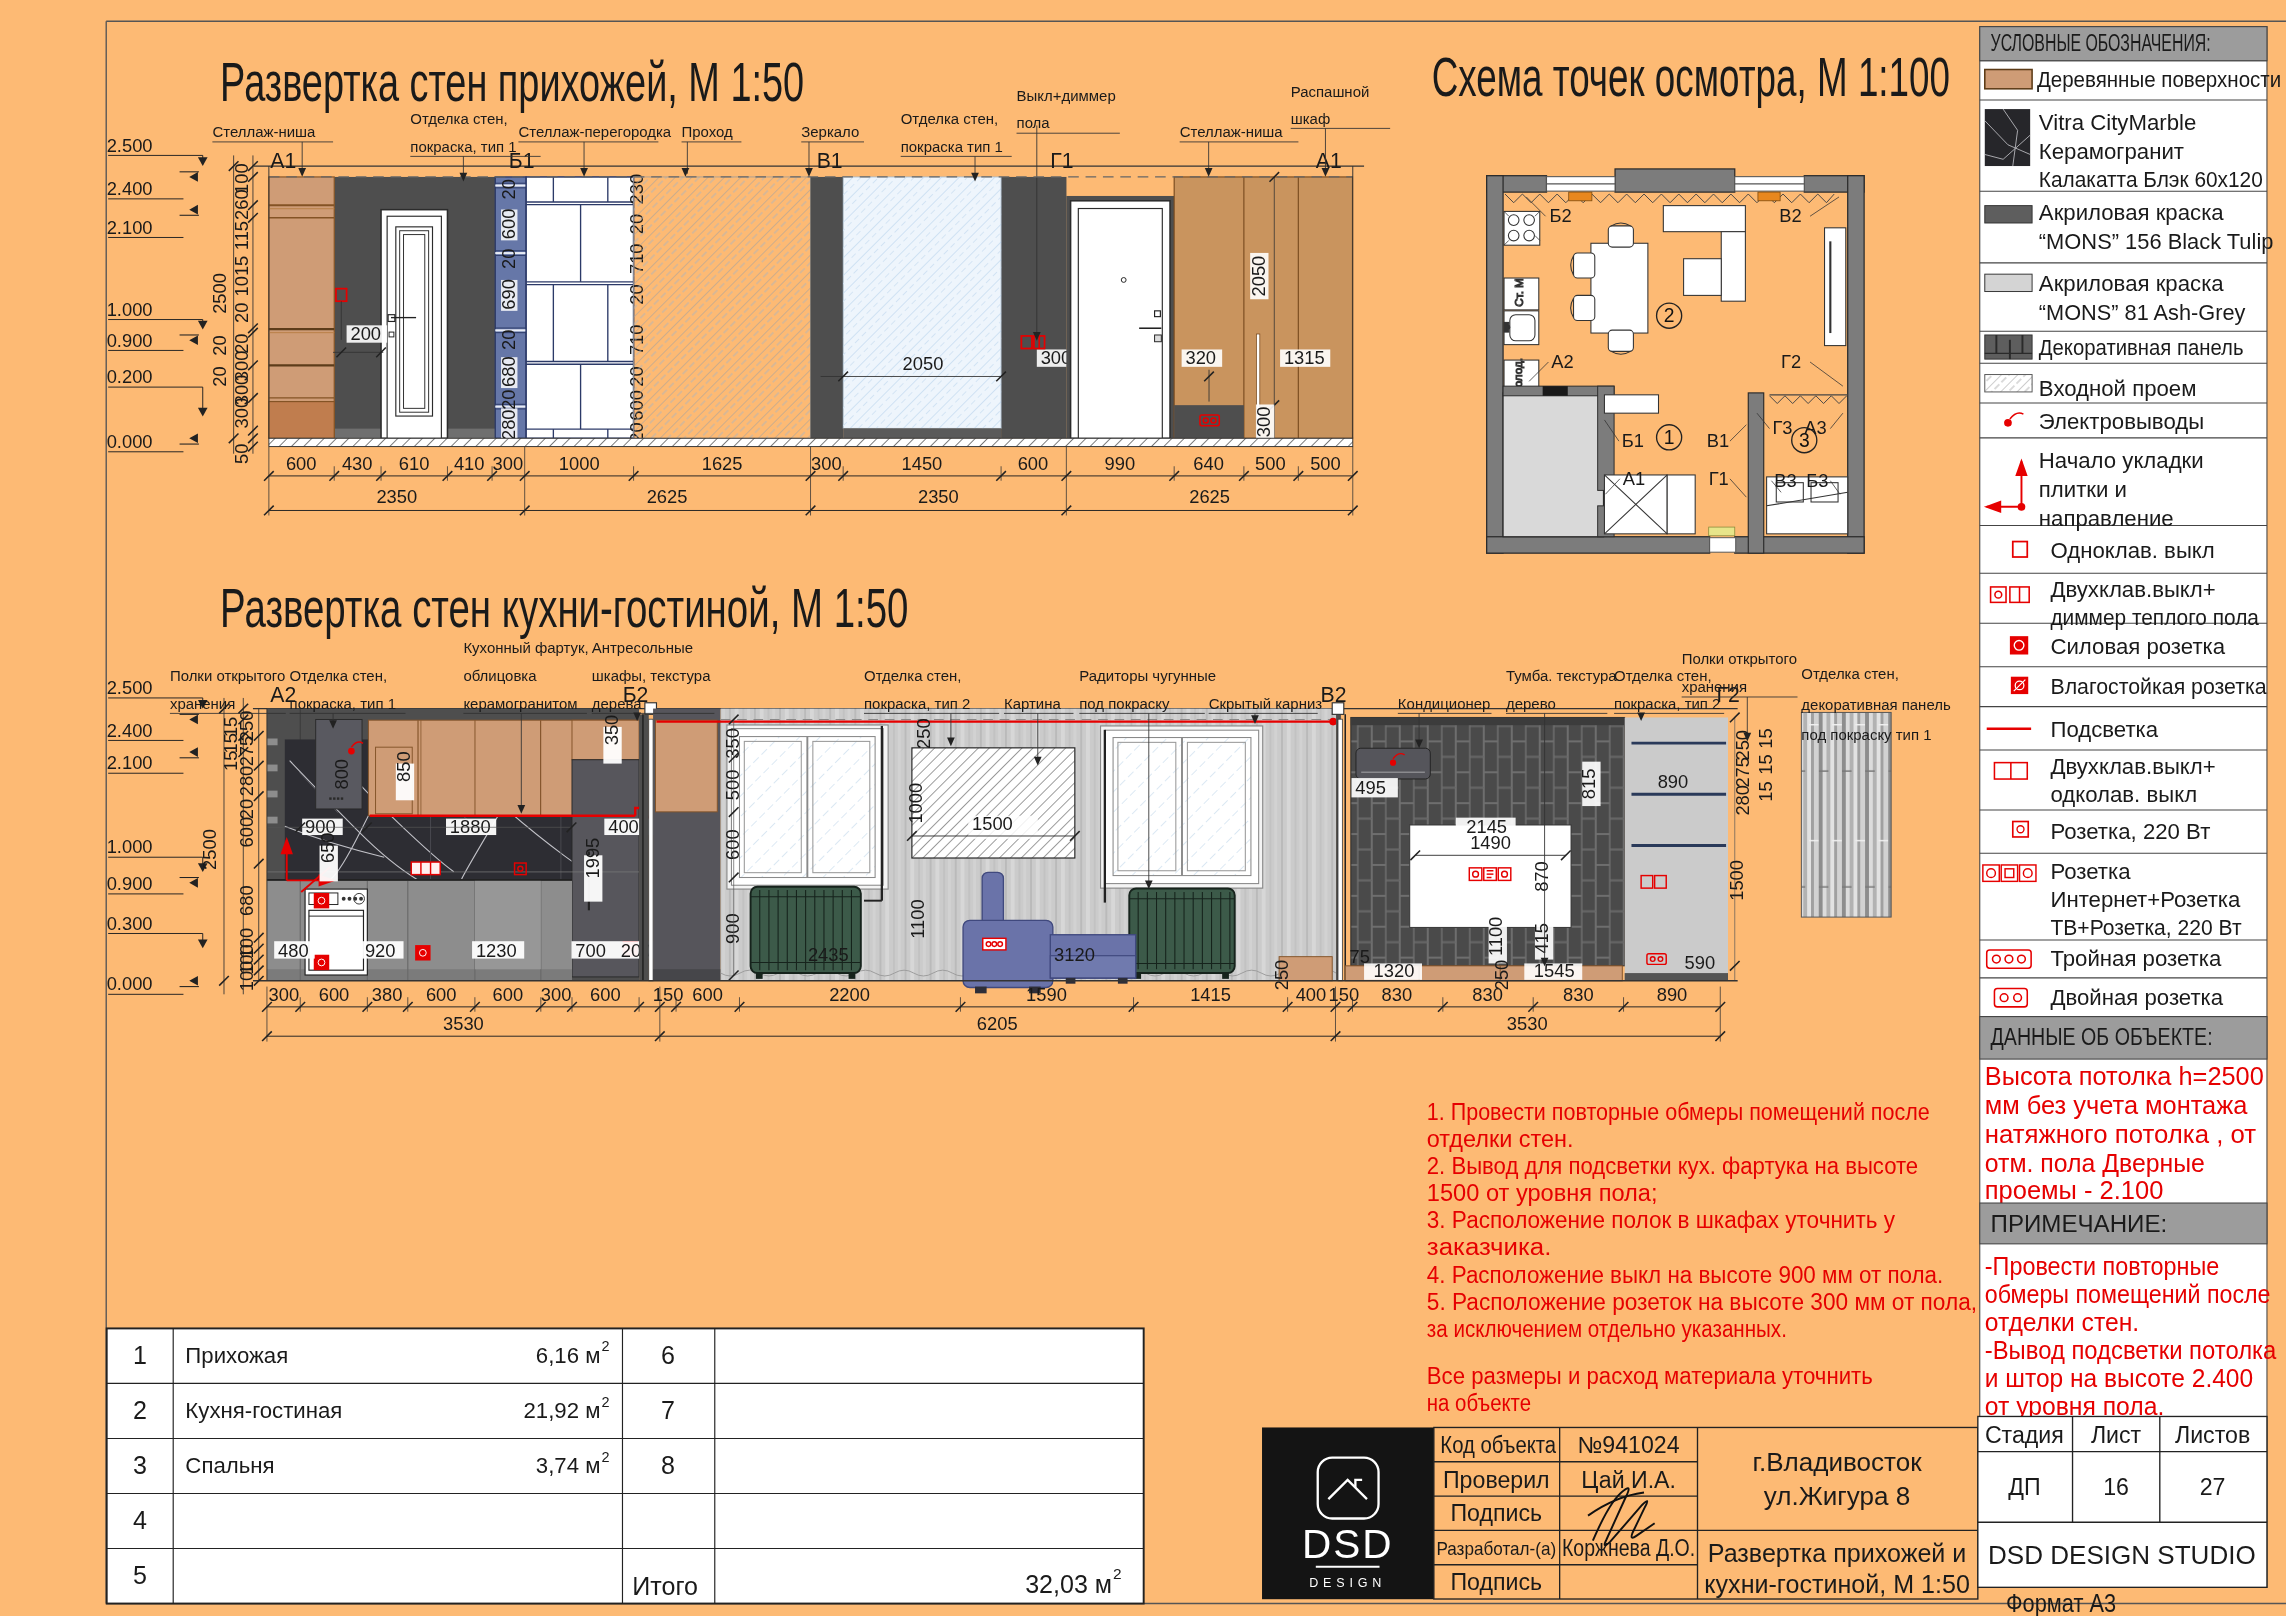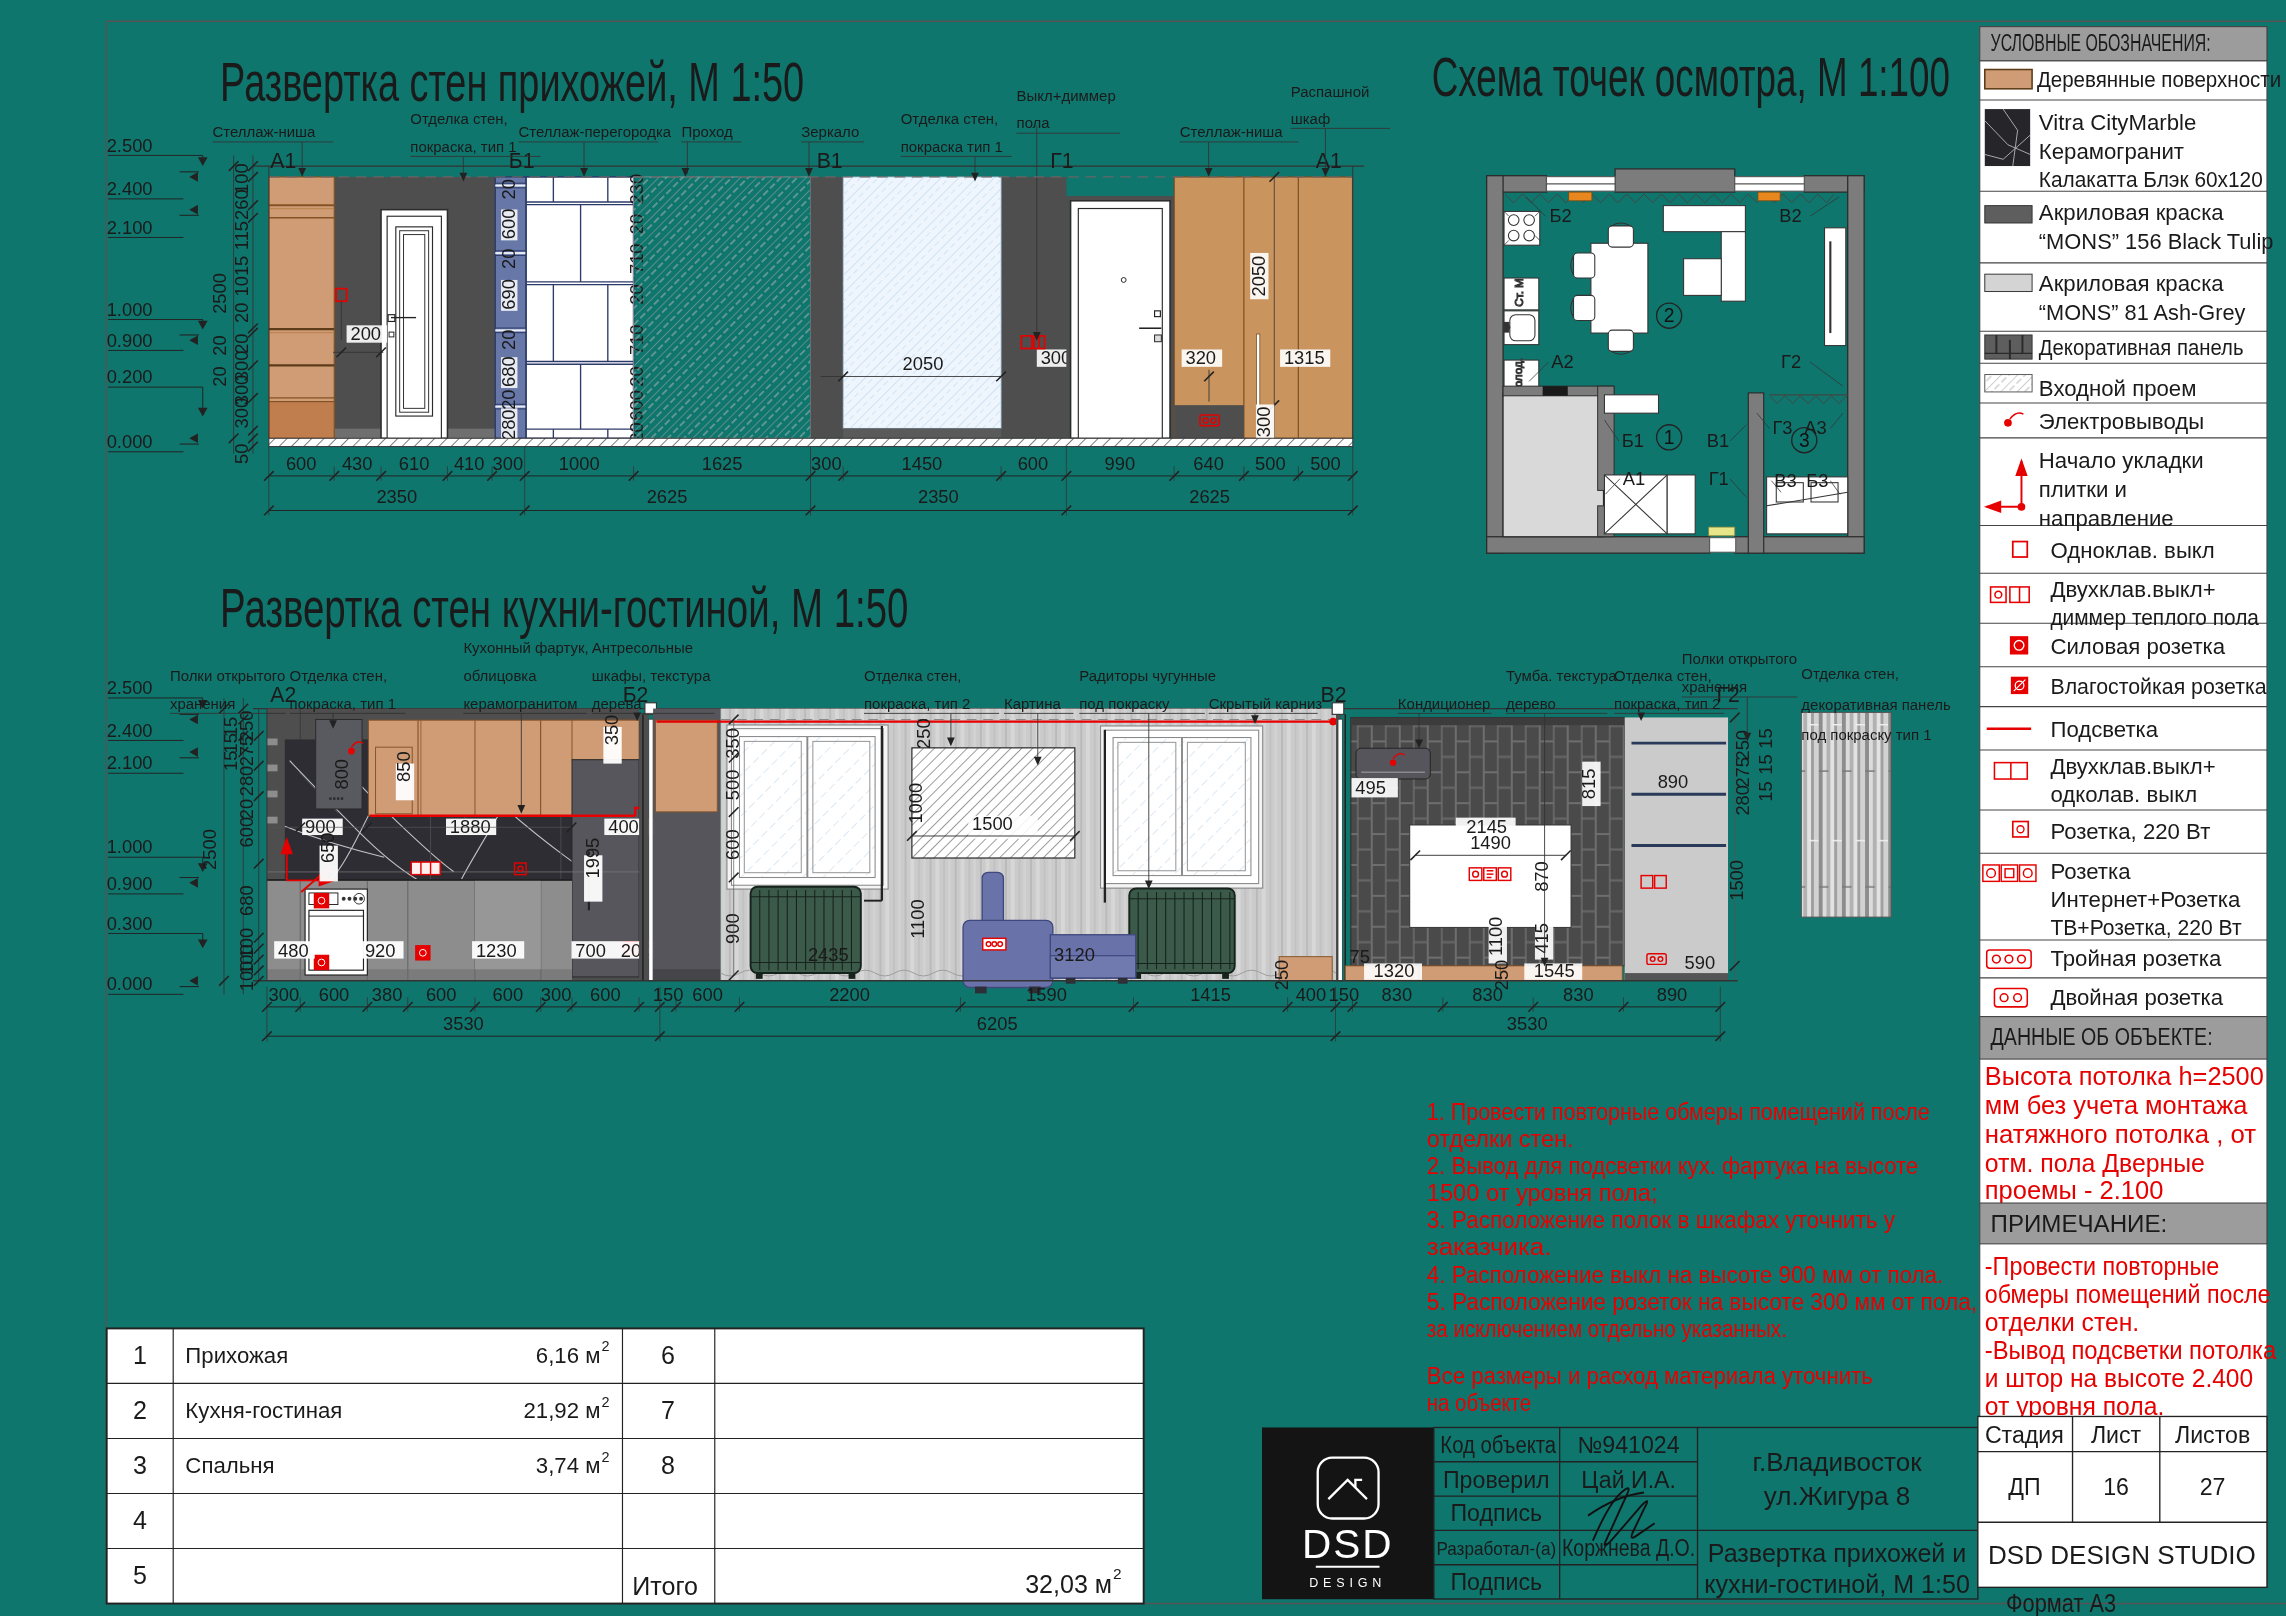--- a/index.html
+++ b/index.html
@@ -1,16 +1,16 @@
 <!DOCTYPE html>
 <html><head>
 <meta charset="utf-8">
 <style>
 html,body{margin:0;padding:0;background:#fff;}
-#page{position:relative;width:2286px;height:1616px;background:#0f766e;overflow:hidden;}
+#page{position:relative;width:2286px;height:1616px;background:#fdba74;overflow:hidden;}
 svg{position:absolute;top:0;left:0;}
 text{font-family:"Liberation Sans",sans-serif;}
 .dim{font-size:19px;}
 .lbl{font-size:15.5px;}
 .mk{font-size:22px;}
 .lvl{font-size:19px;}
 </style>
 </head>
 <body>
 <div id="page">

